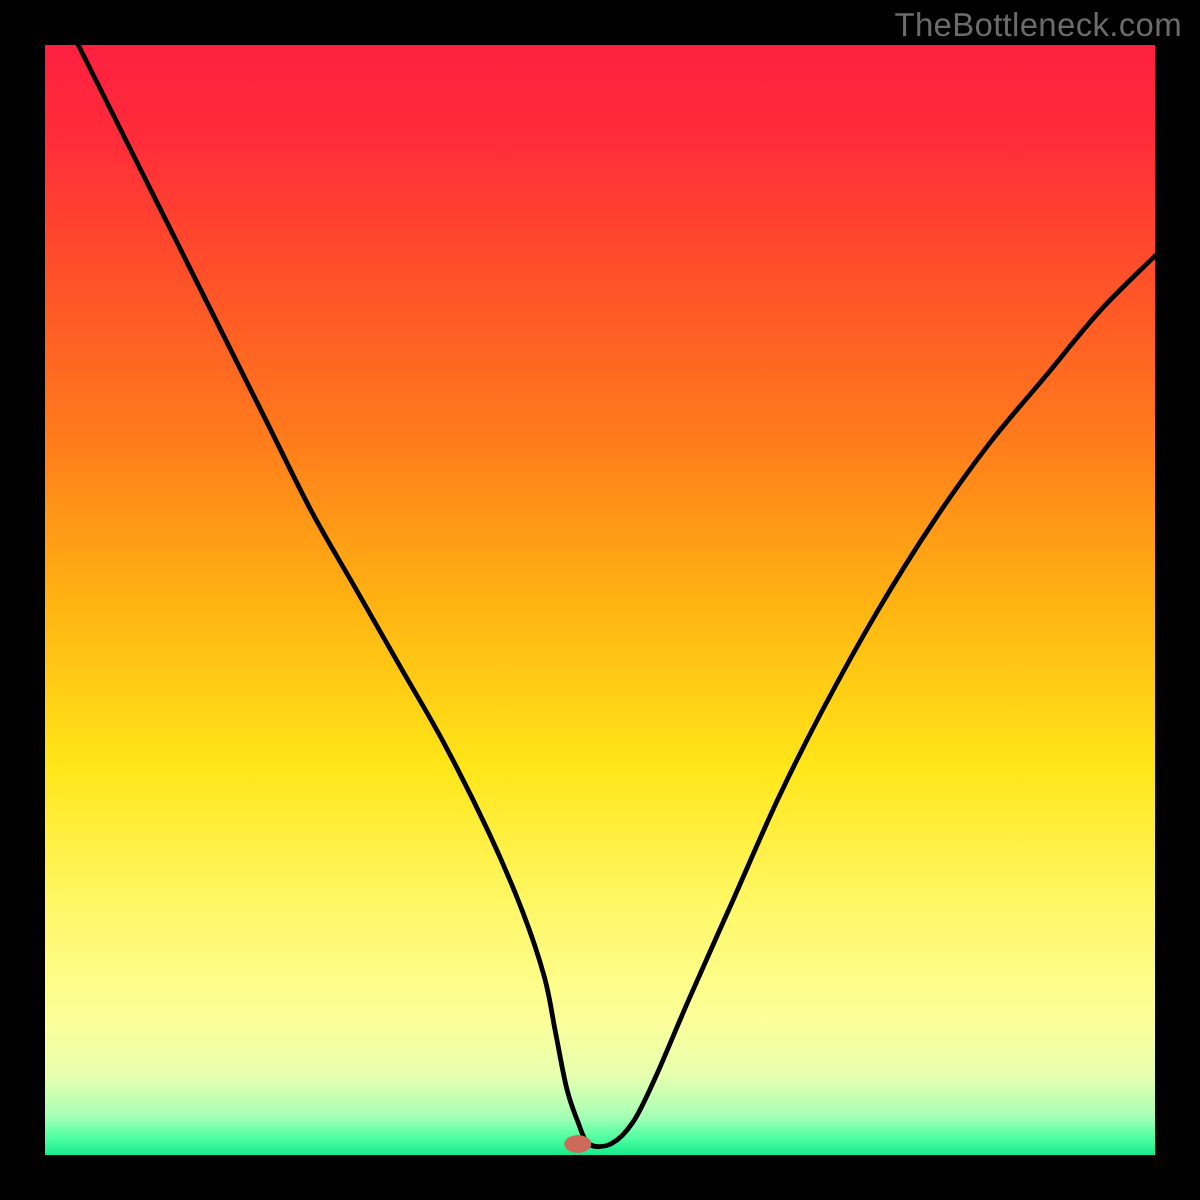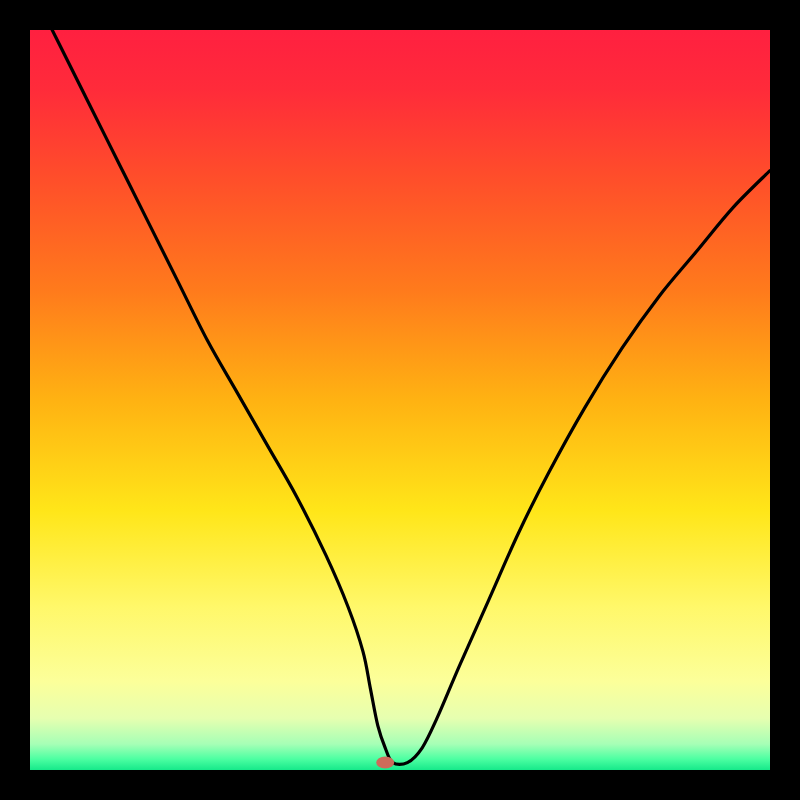--- a/index.html
+++ b/index.html
@@ -37,20 +37,21 @@
     letter-spacing: 0.2px;
     user-select: none;
   }
   svg { display: block; }
 </style>
 </head>
 <body>
 
 <div class="frame">
 
+  <div class="watermark">TheBottleneck.com</div>
 
   <div class="plot-area">
     <svg id="chart-svg" width="740" height="740" viewBox="0 0 740 740">
       <defs>
         <linearGradient id="bg-grad" x1="0" y1="0" x2="0" y2="1">
             <stop offset="0%" stop-color="#ff2040"></stop>
             <stop offset="8%" stop-color="#ff2b3a"></stop>
             <stop offset="20%" stop-color="#ff4e2a"></stop>
             <stop offset="35%" stop-color="#ff7a1c"></stop>
             <stop offset="50%" stop-color="#ffb212"></stop>

